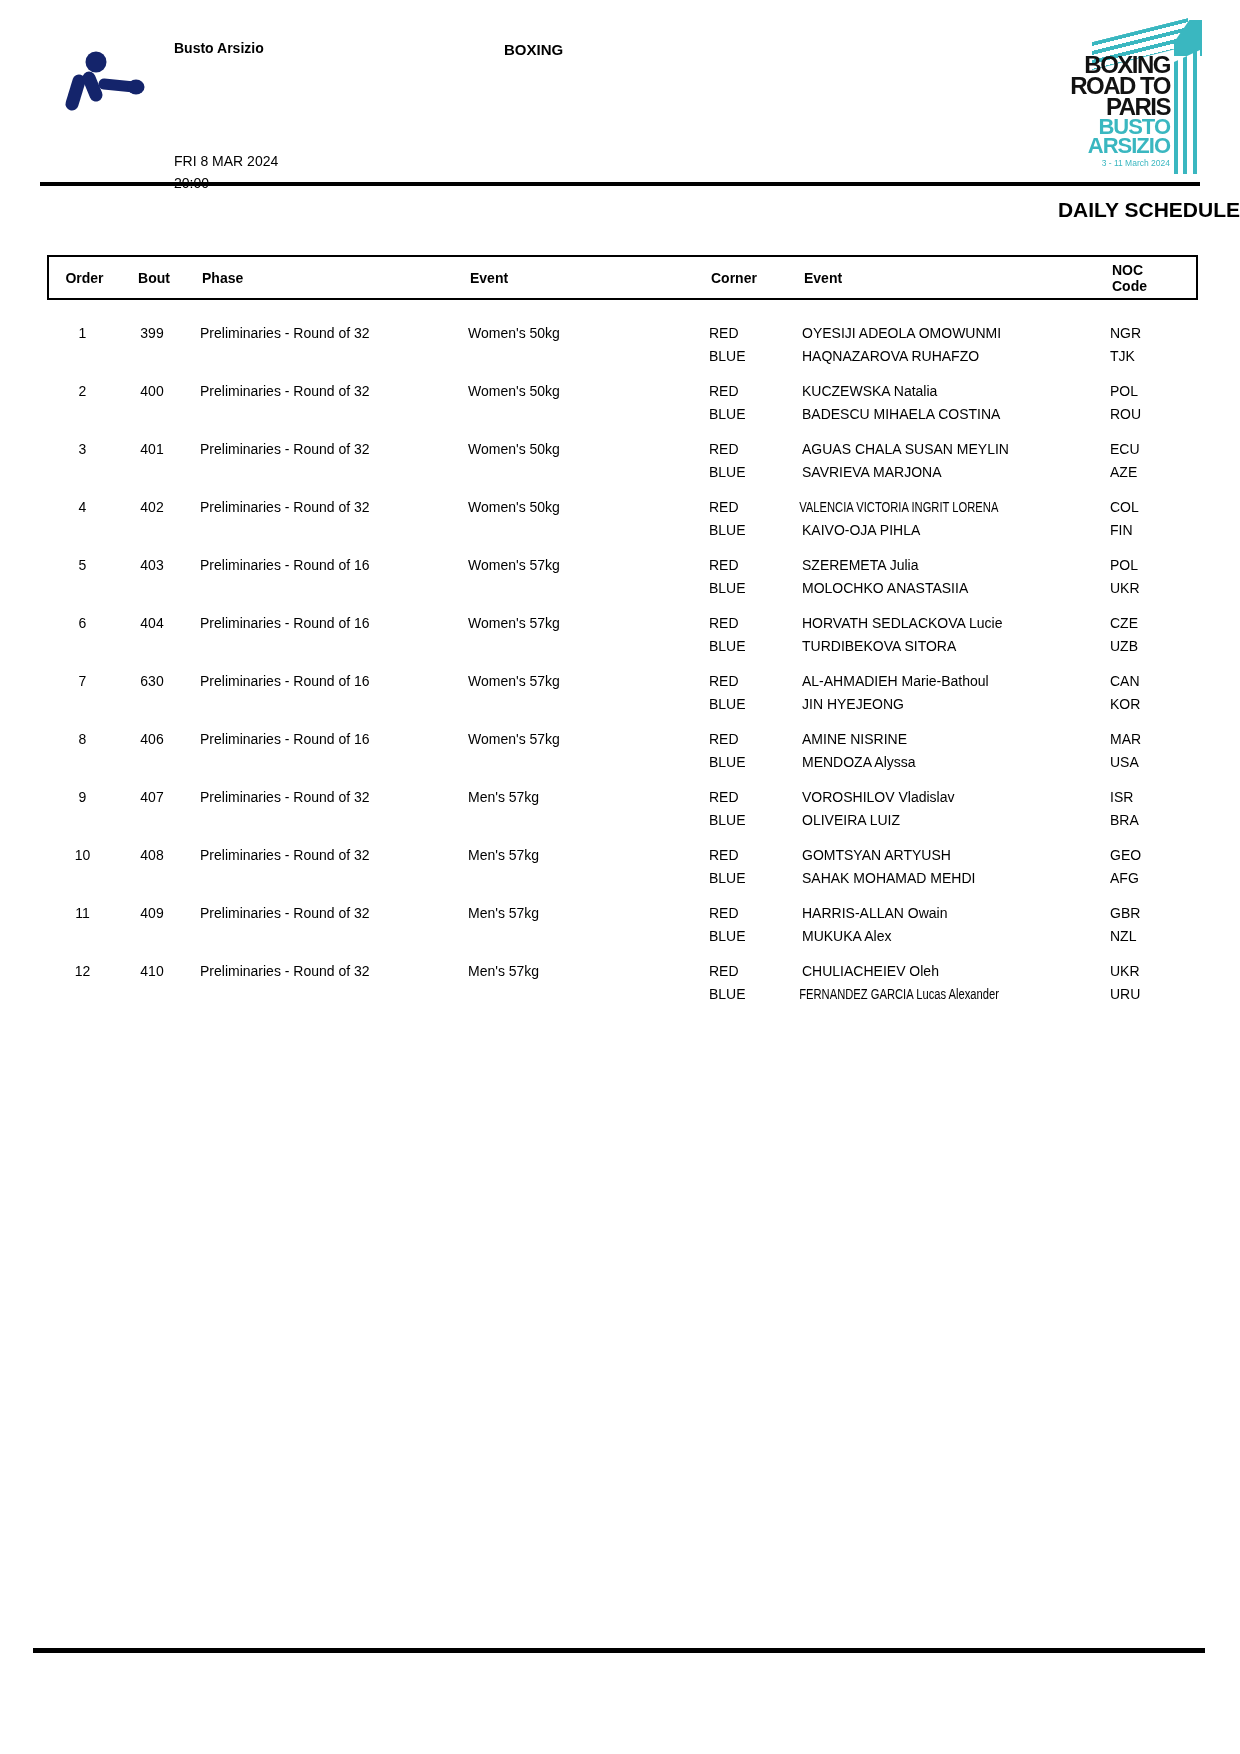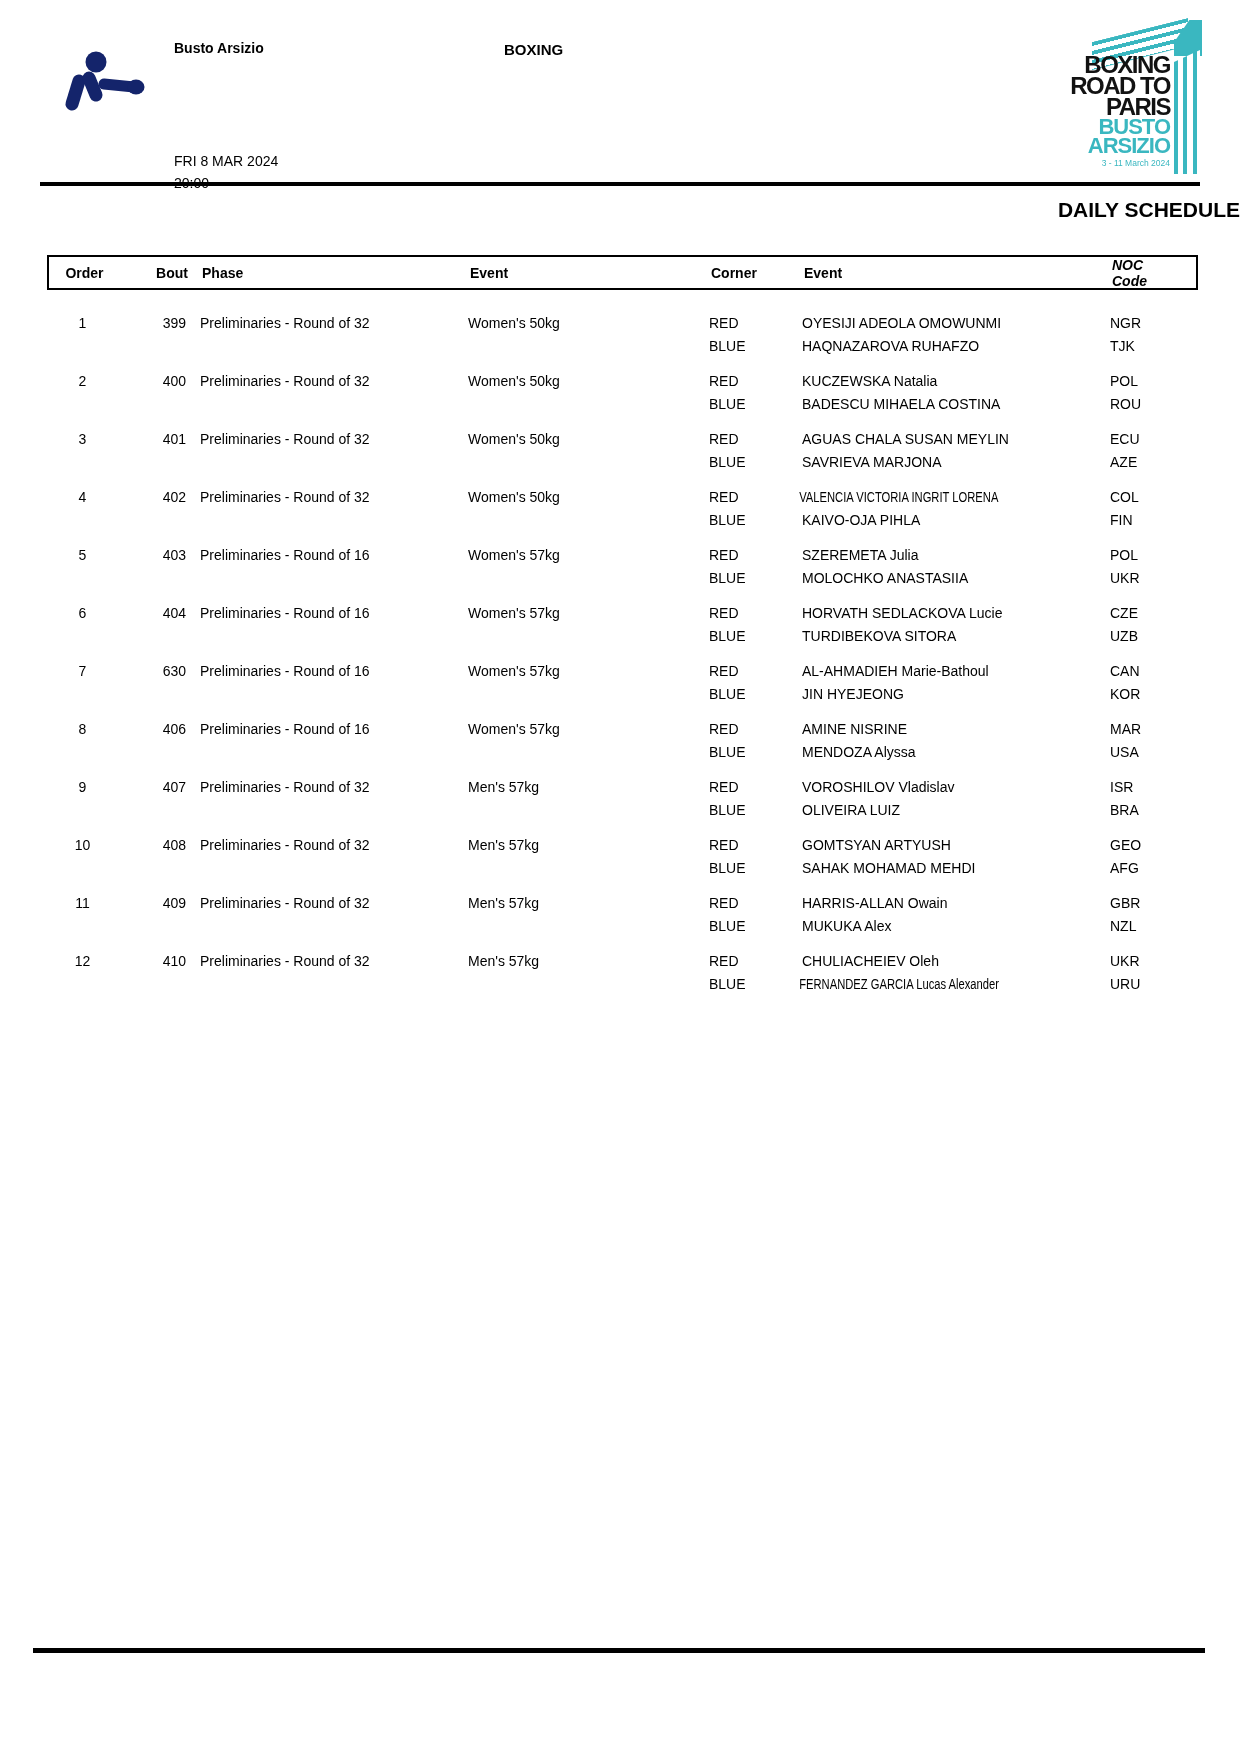--- a/index.html
+++ b/index.html
@@ -48,28 +48,28 @@
   .subtitle { position:absolute; left:0; top:229px; width:100%; text-align:center; font-size:15px; font-weight:bold; }
 
   
   .schedule { position:absolute; left:47px; top:255px; width:1151px; font-size:14px; }
   .grid-row {
     display:grid;
     grid-template-columns:71px 68px 268px 241px 93px 308px 102px;
   }
   .thead {
     border:2px solid #000;
-    height:35px;
+    height:45px;
     align-items:center;
     font-weight:bold;
   }
   .cell { padding-left:14px; }
   .cell-order { text-align:center; padding-left:0; }
-  .cell-bout  { text-align:right; padding-left:0; }
-  .noc-head { line-height:16px;font-style:italic; }
+  .cell-bout  { text-align:center; padding-left:0; }
+  .noc-head { line-height:16px; }
   .tbody { padding-top:14px; }
   .bout { height:58px; padding-top:7px; align-content:start; }
   .line { display:grid; grid-template-columns:71px 68px 268px 241px 93px 308px 102px; height:23px; align-items:center; }
   .name-cell { white-space:nowrap; overflow:visible; }
   .condensed { display:inline-block; transform:scaleX(0.8); transform-origin:left center; }
 
   
   .footer-rule { position:absolute; left:33px; top:1648px; width:1172px; height:5px; background:#000; }
   .footer { position:absolute; left:33px; top:1657px; width:1172px; display:flex; font-size:11px; }
   .footer-left  { flex:1; text-align:left;  white-space:nowrap; }

